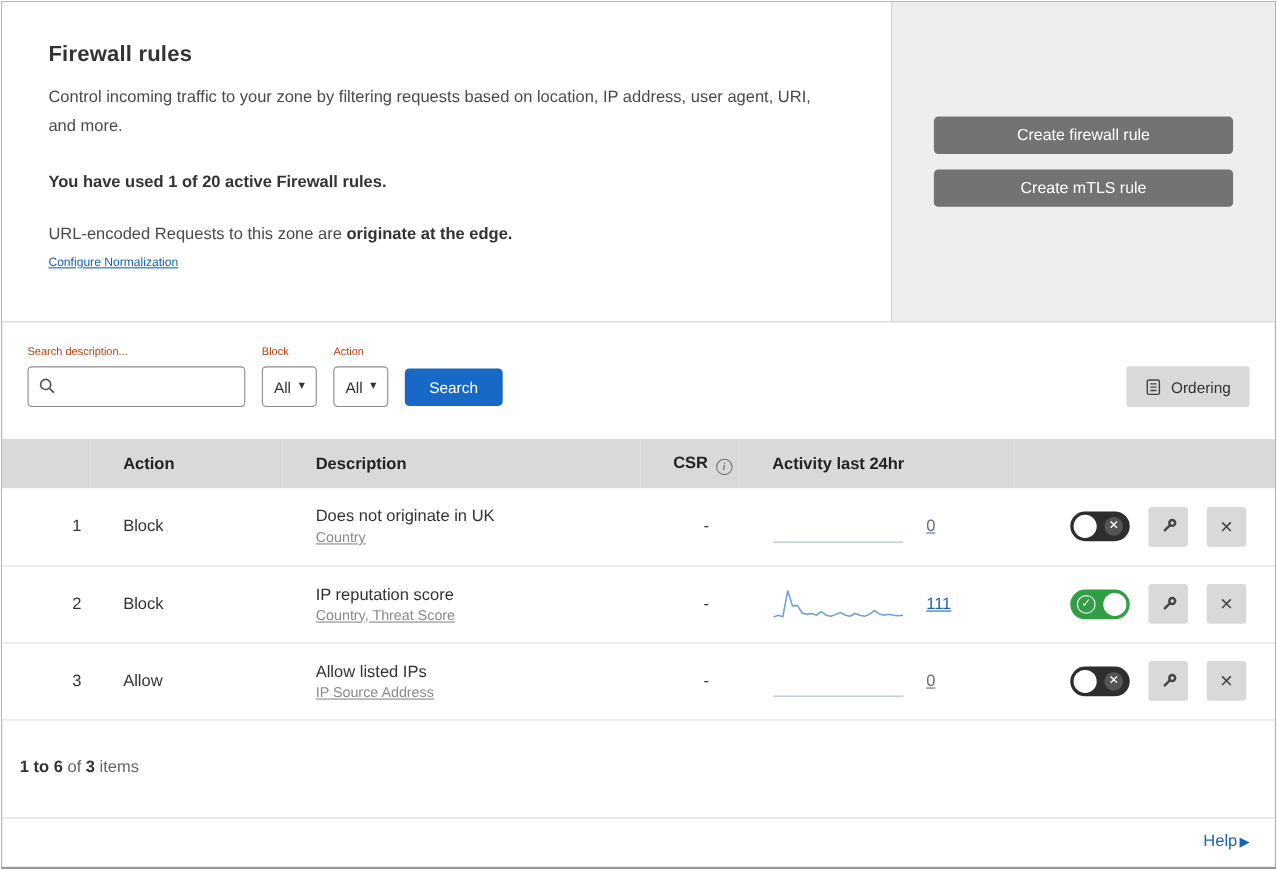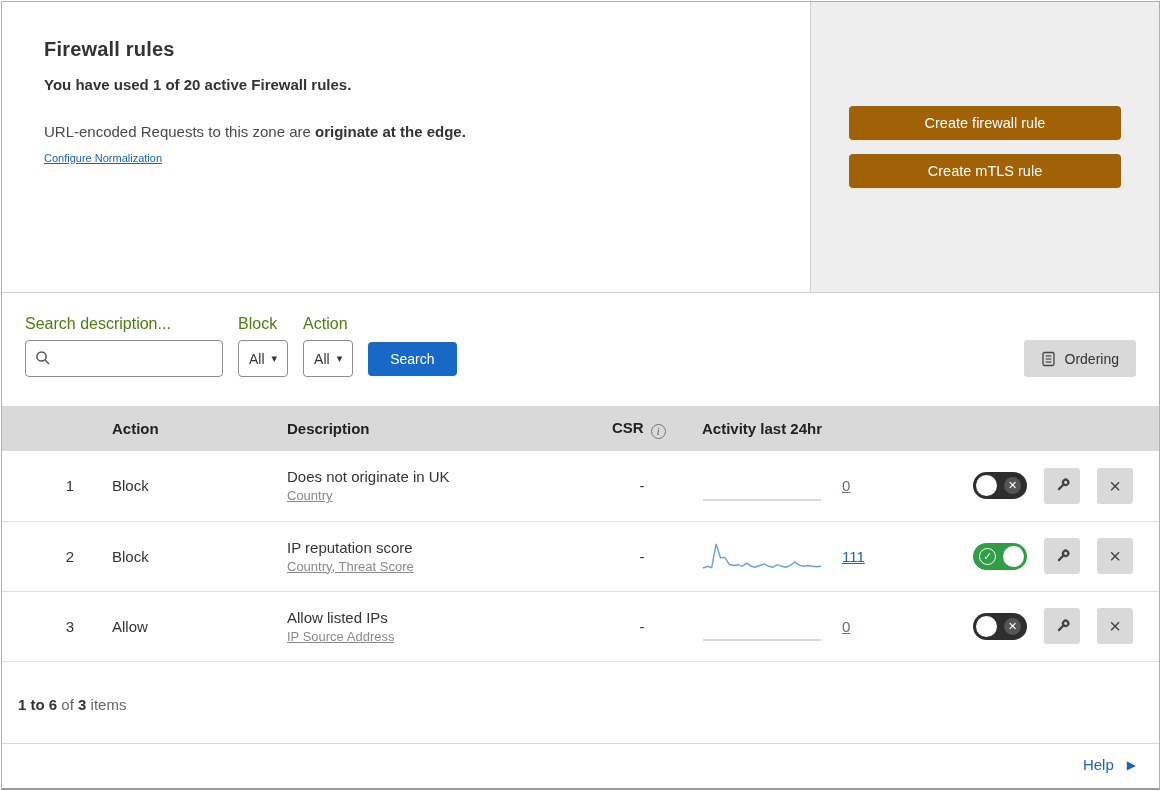--- a/index.html
+++ b/index.html
@@ -29,28 +29,28 @@
   .norm-line strong { color: #333; }
   .text-link { font-size: 11px; color: #1b63b7; text-decoration: underline; cursor: pointer; }
 
   .actions-panel {
     flex: 0 0 349px; background: #eeeeee; border-left: 1px solid #d2d2d2;
     display: flex; flex-direction: column; justify-content: center; align-items: stretch;
     gap: 14px; padding: 0 38px;
   }
   .btn-primary {
     display: block; width: 100%; height: 34px;
-    background: #a16207; color: #fff; border: none; border-radius: 4px;
+    background: #737373; color: #fff; border: none; border-radius: 4px;
     font-family: inherit; font-size: 14.5px; cursor: pointer;
   }
 
   
   .filter-bar { display: flex; align-items: flex-end; padding: 22px 23px 29px 23px; gap: 15px; flex: 0 0 auto; }
   .filter-group { display: flex; flex-direction: column; }
-  .filter-label { font-size: 16px; color: #4d7c0f; margin-bottom: 7px; }
+  .filter-label { font-size: 10px; color: #c2410c; margin-bottom: 7px; }
   .search-box { position: relative; width: 198px; }
   .search-box input {
     width: 198px; height: 37px; border: 1px solid #8c8c8c; border-radius: 4px;
     padding: 0 10px 0 34px; font-family: inherit; font-size: 14px; color: #333; background: #fff;
   }
   .search-glyph { position: absolute; left: 10px; top: 10px; width: 16px; height: 16px; }
   .dropdown {
     height: 37px; border: 1px solid #8c8c8c; border-radius: 4px; background: #fff;
     display: inline-flex; align-items: center; gap: 7px; padding: 0 10px;
     font-size: 14px; color: #333; cursor: pointer;
@@ -108,38 +108,39 @@
     width: 36px; height: 36px; background: #d9d9d9; border: none; border-radius: 3px;
     display: inline-flex; align-items: center; justify-content: center; cursor: pointer;
     color: #444; font-family: inherit;
   }
   .icon-btn .x-glyph { font-size: 20px; color: #444; line-height: 1; }
 
   
   .summary-bar { padding: 34px 16px 0 16px; font-size: 15px; color: #666; white-space: pre-wrap; flex: 1 1 auto; }
   .summary-bar strong { color: #333; }
   .help-bar { border-top: 1px solid #d9d9d9; padding: 12px 23px 14px 23px; text-align: right; flex: 0 0 auto; }
-  .help-link { font-size: 15px; color: #1b63b7; cursor: pointer; display: inline-flex; align-items: center; gap: 13px; }
+  .help-link { font-size: 15px; color: #1b63b7; cursor: pointer; display: inline-flex; align-items: center; gap: 2px; }
   .help-arrow { font-size: 12px; color: #1b63b7; }
 
   .info-circle {
     display: inline-flex; align-items: center; justify-content: center;
     width: 15px; height: 15px; border: 1px solid #777; border-radius: 50%;
     font-size: 10px; font-style: italic; font-family: "Liberation Serif", serif;
     color: #555; font-weight: 400; margin-left: 7px; vertical-align: -2px;
   }
 </style>
 </head>
 <body>
 
 <div class="page">
 
   <div class="top-section">
     <div class="overview-panel">
       <h1 class="page-title">Firewall rules</h1>
+      <p class="overview-desc">Control incoming traffic to your zone by filtering requests based on location, IP address, user agent, URI, and more.</p>
       <p class="usage-note">You have used 1 of 20 active Firewall rules.</p>
       <p class="norm-line"><span>URL-encoded Requests to this zone are </span><strong>originate at the edge.</strong></p>
       <a class="text-link">Configure Normalization</a>
     </div>
     <div class="actions-panel">
       <button class="btn-primary">Create firewall rule</button>
       <button class="btn-primary">Create mTLS rule</button>
     </div>
   </div>
 

